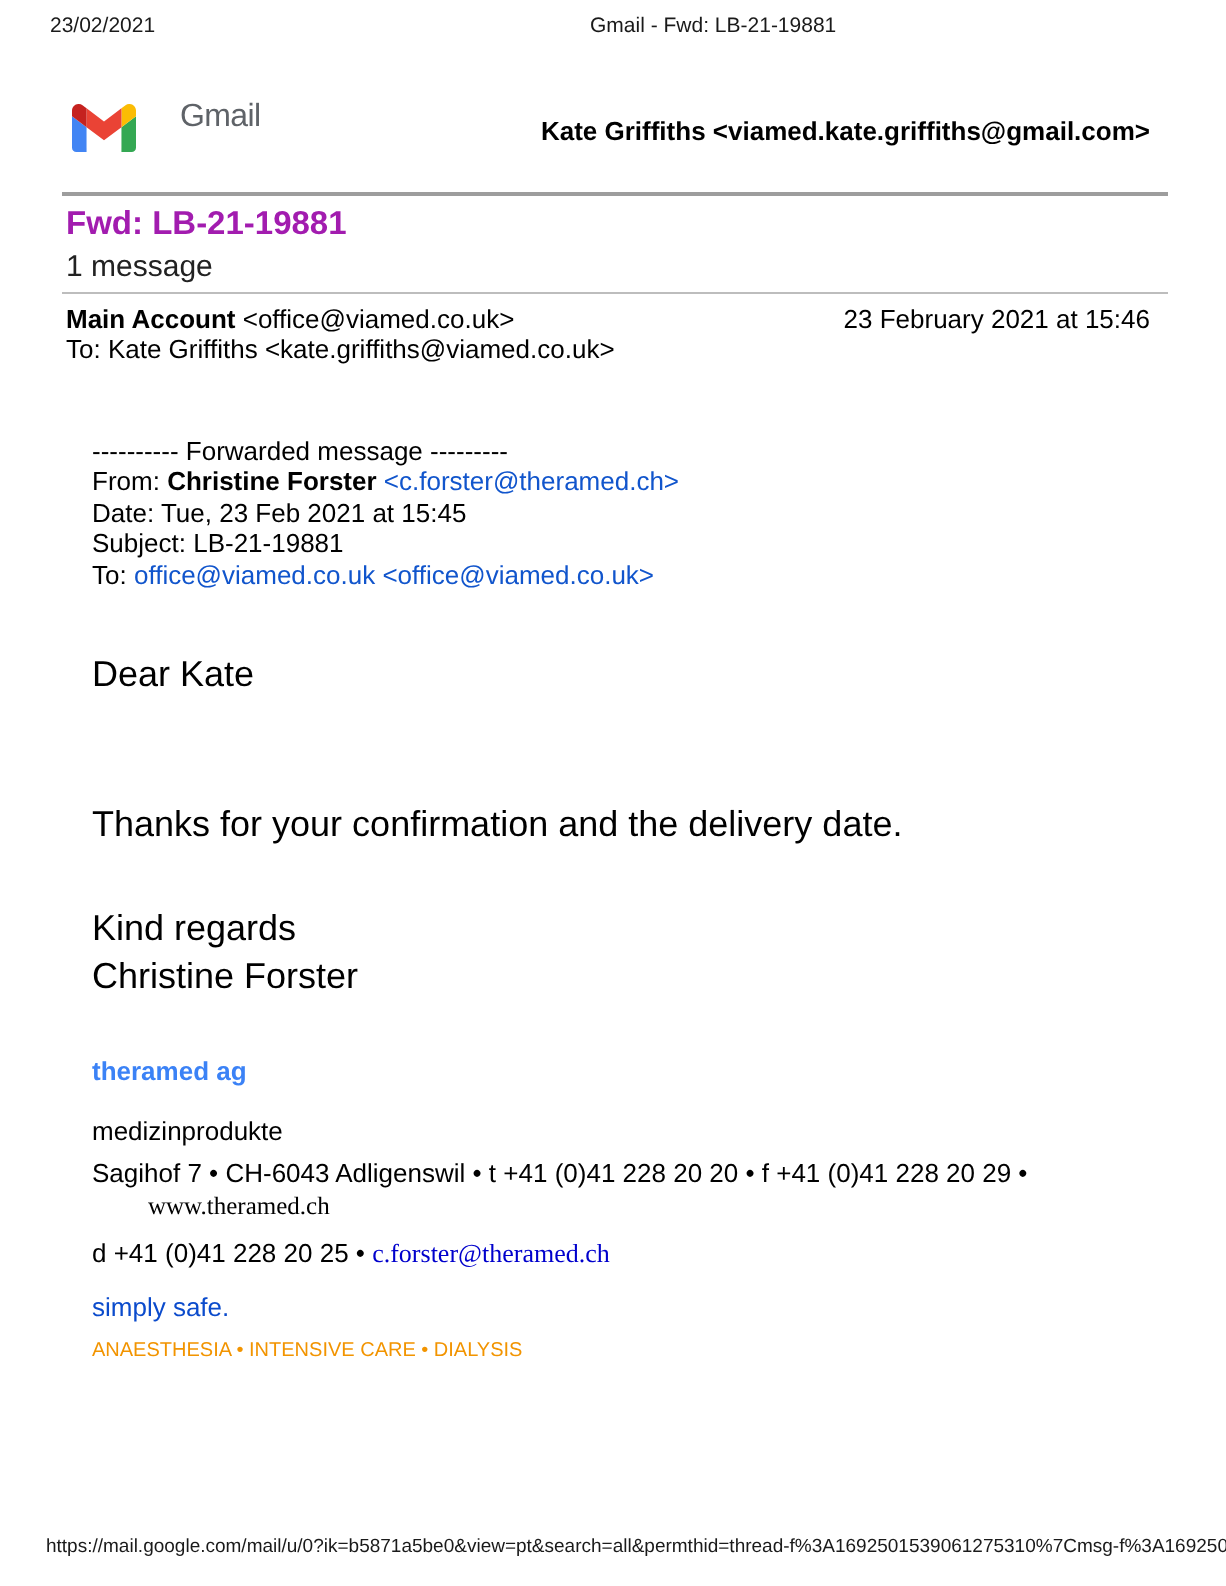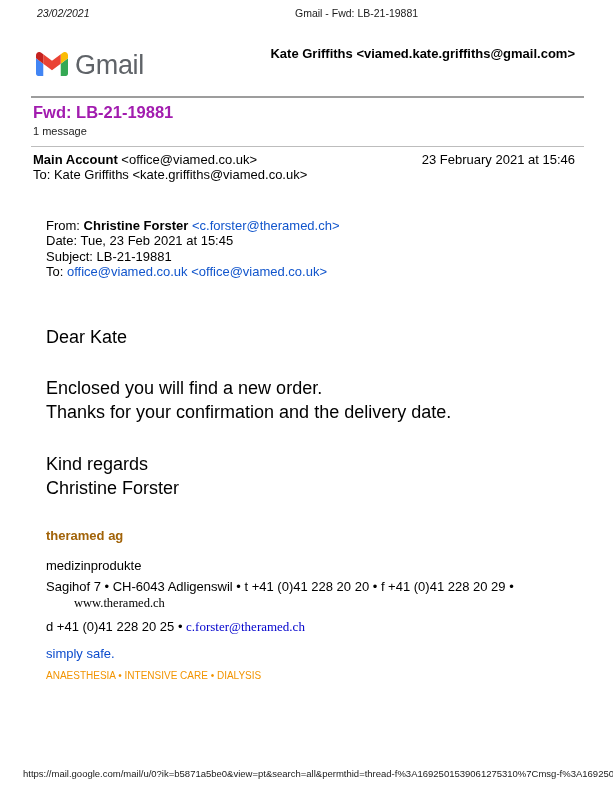--- a/index.html
+++ b/index.html
@@ -11,50 +11,50 @@
   .page {
     position: relative;
     width: 613px;
     height: 793px;
     background: #fff;
     overflow: hidden;
   }
   .abs { position: absolute; }
 
   
-  .print-header-date { top: 7px; left: 37px; font-size: 10.5px; color: #1a1a1a; font-style: italic; }
+  .print-header-date { top: 7px; left: 25px; font-size: 10.5px; color: #1a1a1a; }
   .print-header-title { top: 7px; left: 295px; font-size: 10.5px; color: #1a1a1a; }
   .print-footer-url { top: 768px; left: 23px; font-size: 9.5px; color: #1a1a1a; white-space: nowrap; }
   .print-footer-page { top: 780px; right: 24px; font-size: 9.5px; color: #1a1a1a; margin-top: 12px; }
 
   
   .gmail-logo { top: 52px; left: 36px; width: 32px; height: 24px; }
-  .gmail-wordmark { top: 50px; left: 75px; font-size: 27px; color: #5f6368; letter-spacing: -0.3px; }
-  .account-line { top: 46px; right: 38px; font-size: 13px; font-weight: bold; }
+  .gmail-wordmark { top: 50px; left: 90px; font-size: 16px; color: #5f6368; letter-spacing: -0.3px; }
+  .account-line { top: 58px; right: 38px; font-size: 13px; font-weight: bold; }
 
   .rule1 { top: 96px; left: 31px; width: 553px; border-top: 2px solid #9d9d9d; }
   .rule2 { top: 146px; left: 31px; width: 553px; border-top: 1px solid #bdbdbd; }
 
   .subject-title { top: 103px; left: 33px; font-size: 16.5px; font-weight: bold; color: #a21caf; }
-  .message-count { top: 125px; left: 33px; font-size: 11px; color: #222; text-align: right; }
+  .message-count { top: 125px; left: 33px; font-size: 15px; color: #222; text-align: right; }
 
   .from-line { top: 152px; left: 33px; font-size: 13px; }
   .header-date { top: 152px; right: 38px; font-size: 13px; }
   .to-line { top: 167px; left: 33px; font-size: 13px; }
 
   .fwd-block { top: 218px; left: 46px; font-size: 13px; line-height: 15.4px; }
 
   .p-greeting { top: 327px; }
   .p-line1 { top: 378px; }
   .p-line2 { top: 402px; }
   .p-closing { top: 454px; }
   .p-signoff { top: 478px; }
   .bodytext { left: 46px; font-size: 18px; }
 
-  .sig-company { top: 528px; left: 46px; font-size: 13px; font-weight: bold; color: #a16207; }
+  .sig-company { top: 528px; left: 46px; font-size: 13px; font-weight: bold; color: #3b82f6; }
   .sig-tagline { top: 558px; left: 46px; font-size: 13px; }
   .sig-address { top: 579px; left: 46px; font-size: 13px; line-height: 15.5px; }
   .sig-direct { top: 619px; left: 46px; font-size: 13px; }
   .sig-slogan { top: 646px; left: 46px; font-size: 13px; color: #0b4bcc; }
   .sig-divisions { top: 670px; left: 46px; font-size: 10px; font-weight: normal; color: #f29400; }
 
   .b { font-weight: bold; }
   .link { color: #1155cc; text-decoration: none; cursor: pointer; }
   .serif { font-family: "Liberation Serif", serif; font-size: 12.5px; margin-left: 28px; }
   .serif-link { font-family: "Liberation Serif", serif; font-size: 13px; color: #0000cc; text-decoration: none; cursor: pointer; }
@@ -86,32 +86,32 @@
 
   <div class="abs rule2"></div>
 
   <div class="abs from-line">
     <span class="b">Main Account</span><span> &lt;office@viamed.co.uk&gt;</span>
   </div>
   <div class="abs header-date">23 February 2021 at 15:46</div>
   <div class="abs to-line">To: Kate Griffiths &lt;kate.griffiths@viamed.co.uk&gt;</div>
 
   <div class="abs fwd-block">
+    <div>---------- Forwarded message ---------</div>
     <div>
       <span>From: </span><span class="b">Christine Forster</span><span class="link"> &lt;c.forster@theramed.ch&gt;</span>
     </div>
     <div>Date: Tue, 23 Feb 2021 at 15:45</div>
     <div>Subject: LB-21-19881</div>
     <div>
       <span>To: </span><span class="link">office@viamed.co.uk</span><span class="link"> &lt;office@viamed.co.uk&gt;</span>
     </div>
   </div>
 
   <div class="abs bodytext p-greeting">Dear Kate</div>
-  <div class="abs bodytext p-line1">Enclosed you will find a new order.</div>
   <div class="abs bodytext p-line2">Thanks for your confirmation and the delivery date.</div>
   <div class="abs bodytext p-closing">Kind regards</div>
   <div class="abs bodytext p-signoff">Christine Forster</div>
 
   <div class="abs sig-company">theramed ag</div>
   <div class="abs sig-tagline">medizinprodukte</div>
   <div class="abs sig-address">
     <span>Sagihof 7 • CH-6043 Adligenswil • t +41 (0)41 228 20 20 • f +41 (0)41 228 20 29 • </span><br>
     <span class="serif">www.theramed.ch</span>
   </div>

